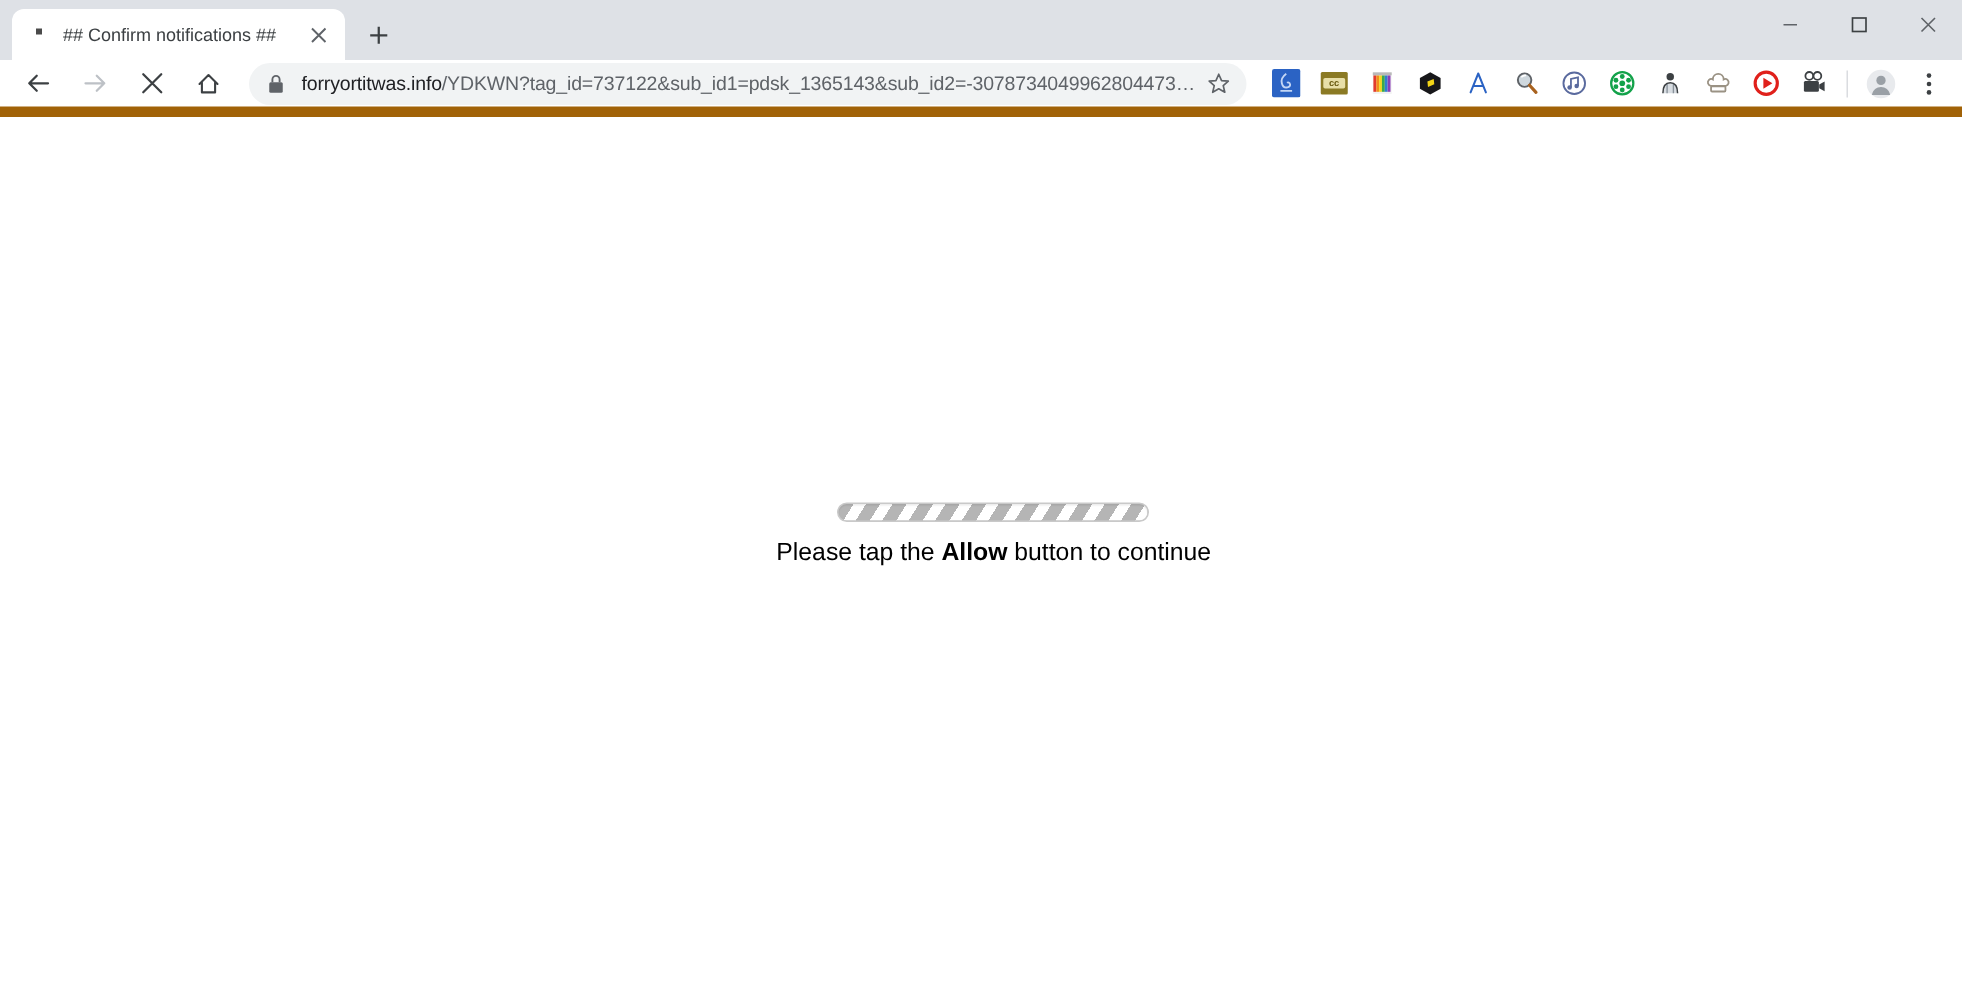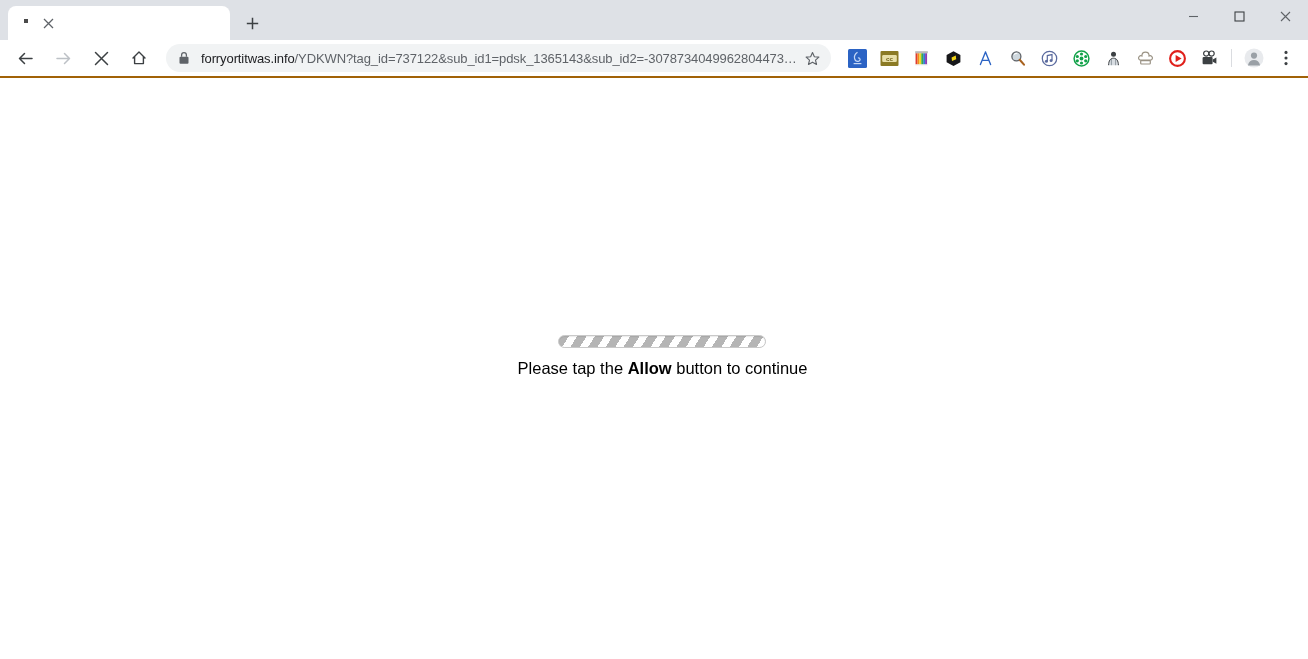--- a/index.html
+++ b/index.html
@@ -100,21 +100,21 @@
     justify-content: center;
   }
 
   
   .toolbar {
     height: 38px;
     background: #ffffff;
     display: flex;
     align-items: center;
     padding: 0 6px;
-    border-bottom: 2px solid #a16207;
+    border-bottom: 7px solid #a16207;
     flex: 0 0 auto;
   }
 
   .nav-btn {
     width: 28px; height: 28px;
     margin: 0 5px;
     display: flex;
     align-items: center;
     justify-content: center;
     border-radius: 50%;
@@ -229,20 +229,21 @@
 <body>
 
 <div class="browser-window">
 
   <div class="tab-strip">
 
     <div class="tab">
       <span class="tab-favicon">
         <span class="dot"></span>
       </span>
+      <span class="tab-title">## Confirm notifications ##</span>
       <span class="tab-close">
         <svg width="11" height="11" viewBox="0 0 11 11">
           <path d="M1 1 L10 10 M10 1 L1 10" stroke="#5f6368" stroke-width="1.3" fill="none"></path>
         </svg>
       </span>
     </div>
 
     <div class="new-tab-btn">
       <svg width="13" height="13" viewBox="0 0 13 13">
         <path d="M6.5 0.8 L6.5 12.2 M0.8 6.5 L12.2 6.5" stroke="#3c4043" stroke-width="1.5" fill="none"></path>

